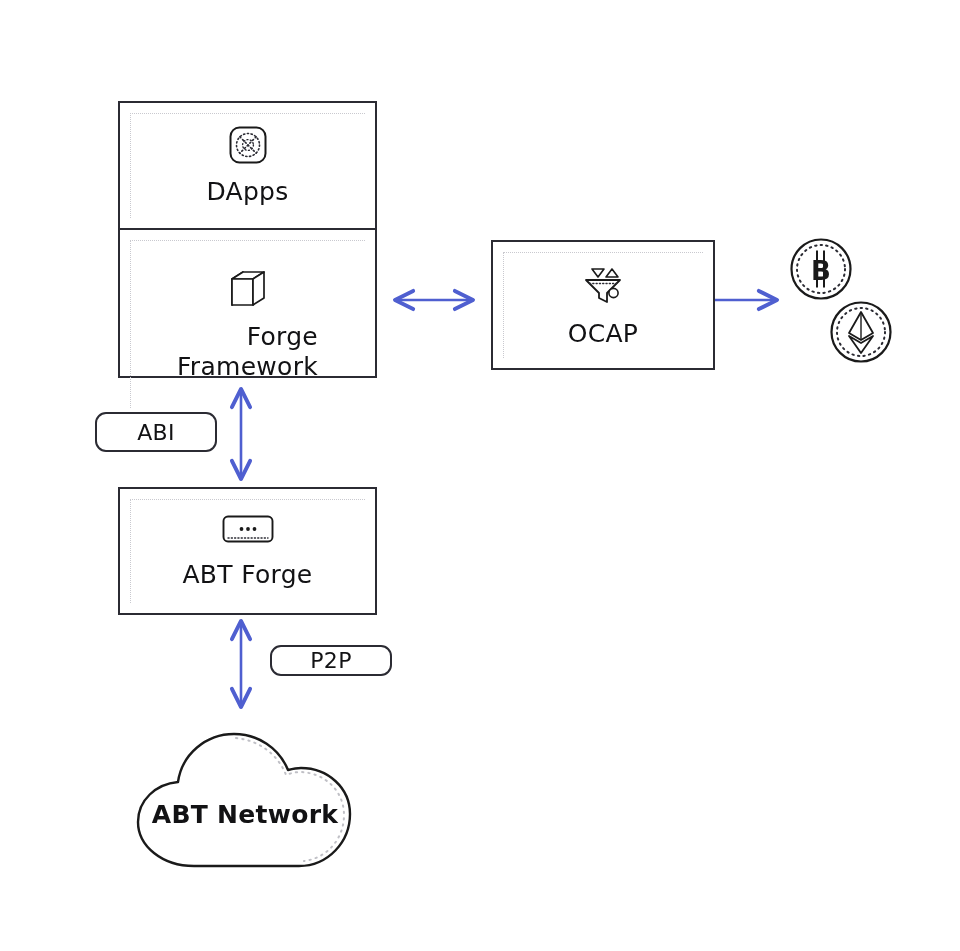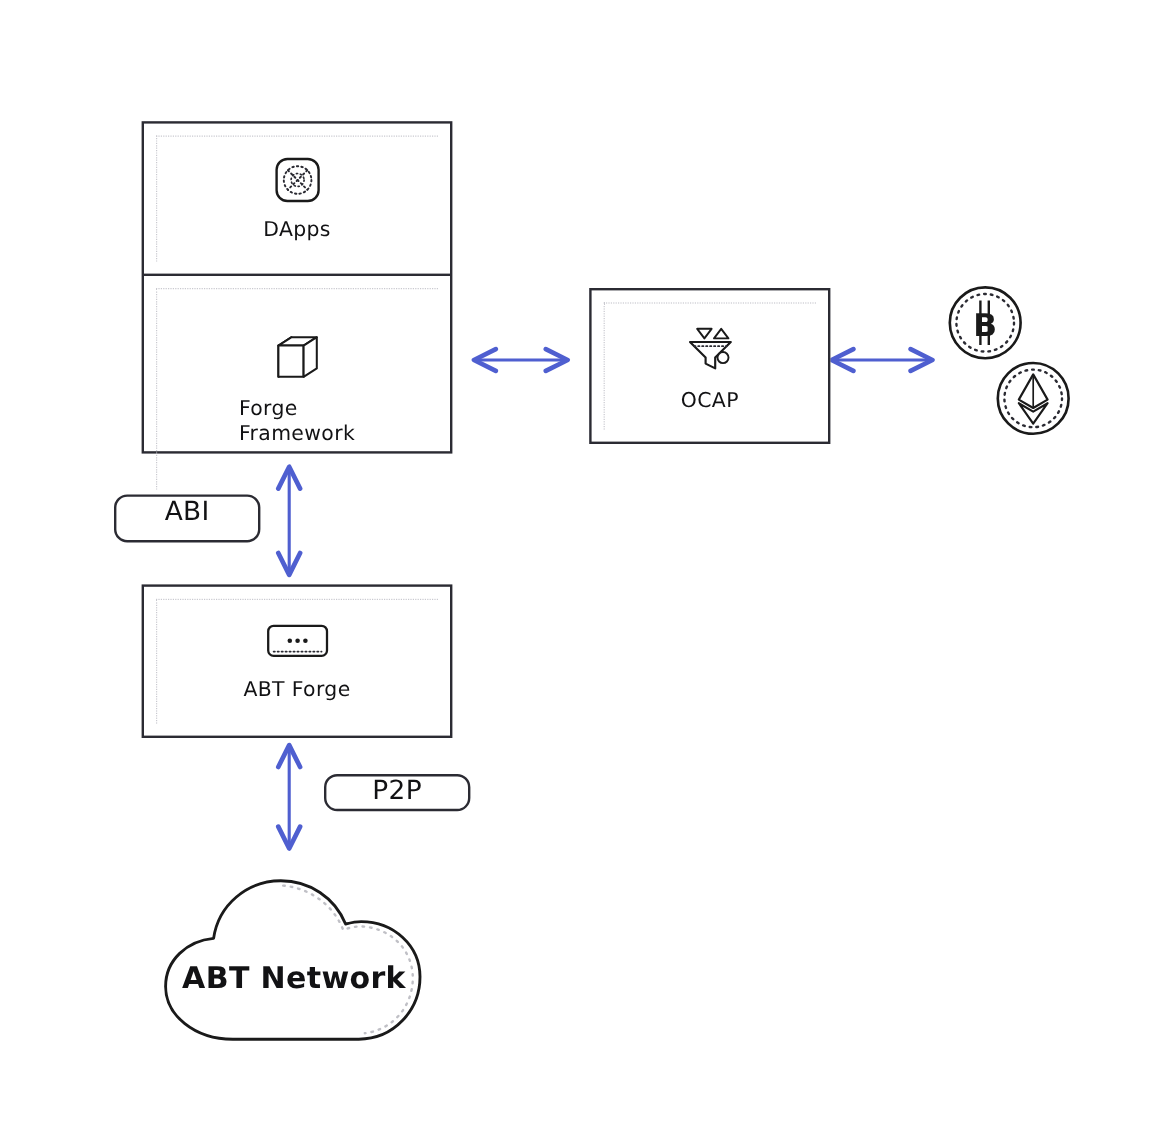--- a/index.html
+++ b/index.html
@@ -39,25 +39,25 @@
     top: 10px;
     left: 10px;
     right: 10px;
     bottom: 10px;
     border-top: 1.5px dotted #c9c9cf;
     border-left: 1.5px dotted #c9c9cf;
     pointer-events: none;
   }
 
   .node-label {
-    font-size: 17px;
+    font-size: 25px;
     font-weight: 500;
     letter-spacing: 0.3px;
     color: #121214;
-    text-align: left;
+    text-align: right;
     line-height: 1.22;
     z-index: 2;
   }
   .node-icon {
     z-index: 2;
     display: block;
   }
 
   
   #stack {
@@ -84,21 +84,21 @@
   #cell-forge { top: 127px; height: 188px; }
 
   
   .pill {
     position: absolute;
     box-sizing: border-box;
     background: #ffffff;
     border: 2px solid #2b2b33;
     border-radius: 11px;
     display: flex;
-    align-items: flex-start;
+    align-items: center;
     justify-content: center;
     font-size: 22px;
     font-weight: 500;
     color: #121214;
     letter-spacing: 0.3px;
   }
   #pill-abi { left: 95px; top: 412px; width: 122px; height: 40px; }
   #pill-p2p { left: 270px; top: 645px; width: 122px; height: 31px; }
 
   
@@ -202,21 +202,21 @@
           <polygon points="28,13 39,6 39,32 28,39" fill="#fff" stroke="#1a1a1a" stroke-width="1.7" stroke-linejoin="round"></polygon>
         </svg>
       </span>
       <div class="node-label" style="margin-top:6px;">
         <div>Forge</div>
         <div>Framework</div>
       </div>
     </div>
   </div>
 
-  <div class="node-box" id="box-ocap" style="left:491px; top:240px; width:201px; height:130px;">
+  <div class="node-box" id="box-ocap" style="left:491px; top:240px; width:224px; height:130px;">
     <div class="inner-dots"></div>
     <span class="node-icon">
       <svg width="46" height="46" viewBox="0 0 46 46">
 
         <polygon points="12,8 24,8 18,16" fill="#fff" stroke="#1a1a1a" stroke-width="1.6" stroke-linejoin="round"></polygon>
         <polygon points="26,16 38,16 32,8" fill="#fff" stroke="#1a1a1a" stroke-width="1.6" stroke-linejoin="round"></polygon>
 
         <path d="M6,19 L40,19 L27,32 L27,41 L19,37 L19,32 Z" fill="#fff" stroke="#1a1a1a" stroke-width="1.8" stroke-linejoin="round"></path>
         <line x1="9.5" y1="22.5" x2="36.5" y2="22.5" stroke="#2b2b33" stroke-width="1.4" stroke-dasharray="1.1 2.2" stroke-linecap="round"></line>
         <circle cx="33.5" cy="32" r="4.6" fill="#fff" stroke="#1a1a1a" stroke-width="1.6"></circle>

